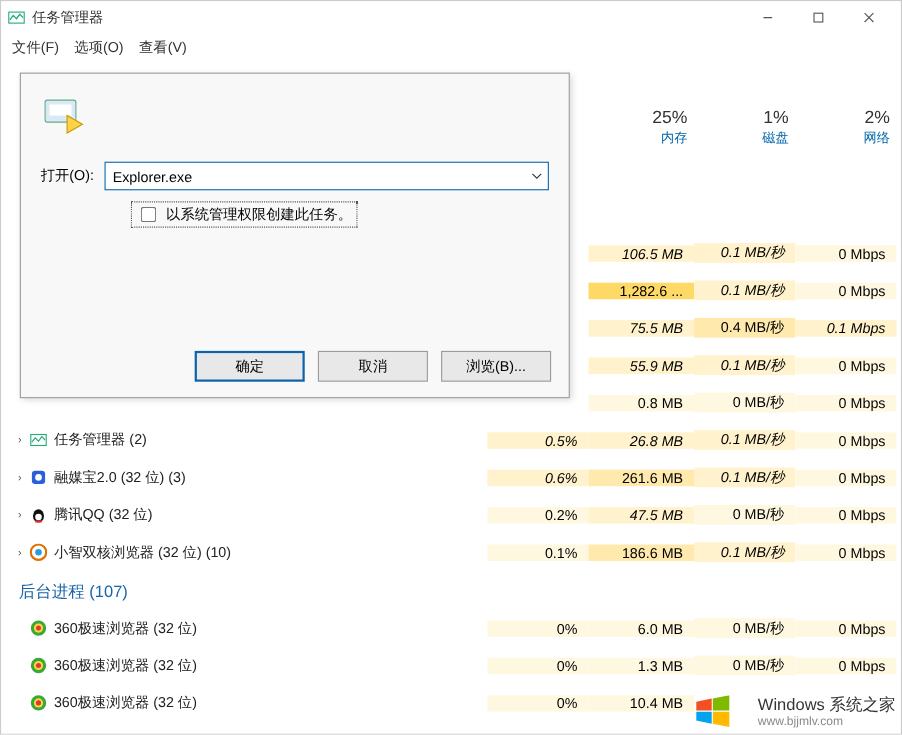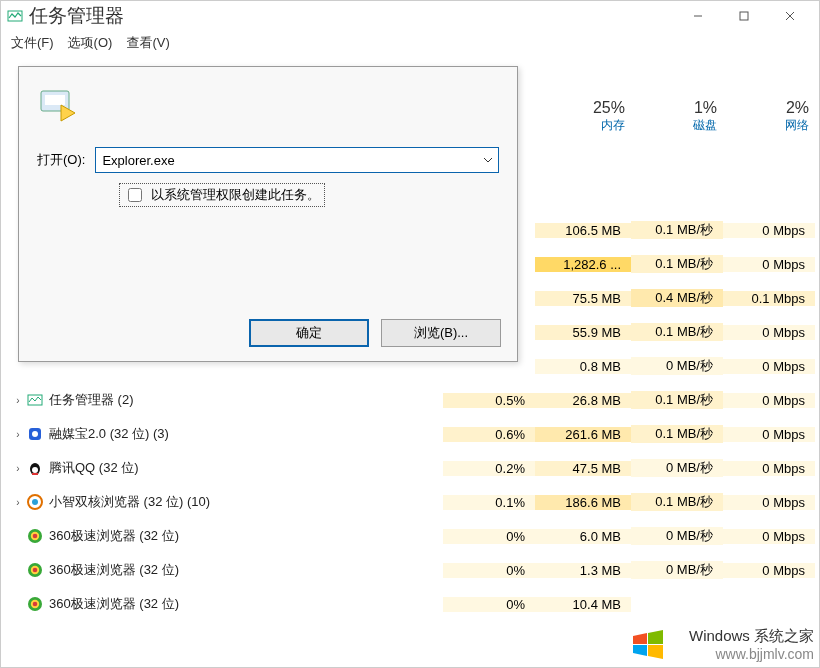--- a/index.html
+++ b/index.html
@@ -11,21 +11,21 @@
     color: #000;
     width: 820px;
     height: 668px;
     overflow: hidden;
     position: relative;
   }
   
   .tm-window { position: absolute; inset: 0; background: #fff; border: 1px solid #ccc; }
   .tm-titlebar { height: 30px; display: flex; align-items: center; padding: 0 6px; }
   .tm-titlebar .app-icon { width: 16px; height: 16px; margin-right: 6px; display:inline-flex; }
-  .tm-title { flex: 1; font-size: 19px; color: #333; }
+  .tm-title { flex: 1; font-size: 13px; color: #333; }
   .tm-ctrls { display: flex; }
   .tm-ctrl { width: 46px; height: 30px; display: flex; align-items: center; justify-content: center; color: #555; }
   .tm-ctrl svg { width: 10px; height: 10px; }
   .tm-menubar { height: 24px; display: flex; align-items: center; padding: 0 10px; gap: 14px; color: #333; font-size: 13px; }
   .tm-menuitem { cursor: default; }
   .tm-body { position: absolute; top: 56px; left: 0; right: 0; bottom: 0; }
   
   .tm-header { position: absolute; top: 36px; right: 0; height: 56px; display: flex; }
   .hcol { width: 92px; text-align: right; padding: 6px 10px 0 0; }
   .hcol.mem { width: 96px; }
@@ -33,21 +33,21 @@
   .hcol .lbl { font-size: 12px; color: #0066aa; } 
   .tm-table { position: absolute; top: 156px; left: 10px; right: 4px; }
   .tm-row { height: 34px; display: flex; align-items: center; }
   .tm-row .exp { width: 14px; text-align: center; color: #555; font-size: 10px; }
   .tm-row .ric { width: 20px; display:flex; align-items:center; justify-content:center; }
   .tm-row .proc-name { flex: 1; padding-left: 4px; font-size: 13px; color: #222; white-space: nowrap; overflow: hidden; }
   .tm-row .cell { width: 92px; text-align: right; padding-right: 10px; font-size: 13px; }
   .tm-row .cell.mem { width: 96px; }
   
   .heat0 { background: #fff8e1; }
-  .heat1 { background: #fff2cc; }
+  .heat1 { background: #fff2cc; font-style: italic; }
   .heat2 { background: #ffe9ad; }
   .heat3 { background: #ffd966; }
   .tm-section { font-size: 15px; color: #1a66a8; padding: 10px 0 6px 6px; }
   
   .dlg {
     position: absolute; left: 18px; top: 66px; width: 500px; height: 296px;
     background: #f8f8f8; border: 1px solid #9a9a9a; box-shadow: 2px 2px 6px rgba(0,0,0,0.15);
   }
   .dlg-title { height: 32px; display: flex; align-items: center; padding: 0 8px; background: #fff; border-bottom: 1px solid #e0e0e0; }
   .dlg-title .run-icon { width:16px; height:16px; margin-right:8px; }
@@ -58,27 +58,27 @@
   .dlg-big-icon { width:40px; height:40px; flex:none; }
   .dlg-msg { font-size: 13px; line-height: 1.7; color: #222; }
   .dlg-open-row { display:flex; align-items:center; gap:10px; margin-top: 24px; }
   .dlg-open-label { font-size:13px; }
   .dlg-combo { flex:1; display:flex; border: 1px solid #0a64ad; height: 26px; background:#fff; }
   .dlg-combo input { flex:1; border:0; outline:0; padding: 0 6px; font-size:13px; background:transparent; }
   .dlg-combo .arrow { width:20px; display:flex; align-items:center; justify-content:center; color:#333; }
   .dlg-chk-row { display:flex; align-items:center; gap:6px; margin: 10px 0 0 82px; font-size:13px; border: 1px dotted #555; padding: 1px 4px; width: fit-content; }
   .dlg-chk-row input { width:14px; height:14px; }
   .dlg-btns { position:absolute; bottom: 14px; right: 16px; display:flex; gap: 12px; }
-  .dlg-btn { width: 120px; height: 28px; border: 1px solid #9a9a9a; background: #e8e8e8; font-size:13px; display:flex; align-items:center; justify-content:center; }
+  .dlg-btn { width: 100px; height: 28px; border: 1px solid #9a9a9a; background: #e8e8e8; font-size:13px; display:flex; align-items:center; justify-content:center; }
   .dlg-btn.primary { border: 2px solid #0a64ad; background:#e8e8e8; }
   
   .wm { position:absolute; right: 6px; bottom: 6px; display:flex; align-items:center; gap:24px; font-size:13px; }
   .wm-logo { width:34px; height:30px; }
   .wm-text .l1 { font-size:15px; color:#333; }
-  .wm-text .l2 { font-size:14px; color:#888;text-align:right; }
+  .wm-text .l2 { font-size:11px; color:#888; }
 </style>
 </head>
 <body>
 
 <div class="tm-window">
   <div class="tm-titlebar">
     <span class="app-icon">
       <svg viewBox="0 0 16 16">
           <rect x="1" y="3" width="14" height="10" fill="#fff" stroke="#2a7"></rect>
           <polyline points="2,10 5,6 8,9 11,5 14,8" fill="none" stroke="#2a7" stroke-width="1.2"></polyline>
@@ -223,20 +223,21 @@
               <circle cx="8" cy="8" r="7" fill="none" stroke="#e07000" stroke-width="2"></circle>
               <circle cx="8" cy="8" r="3" fill="#2aa0d8"></circle>
             </svg>
           </span>
     <span class="proc-name">小智双核浏览器 (32 位) (10)</span>
     <span class="cell heat0">0.1%</span>
     <span class="cell mem heat2">186.6 MB</span>
     <span class="cell heat1">0.1 MB/秒</span>
     <span class="cell heat0">0 Mbps</span>
   </div>
+        <div class="tm-section">后台进程 (107)</div>
         <div class="tm-row">
     <span class="exp"></span>
     <span class="ric">
             <svg width="16" height="16" viewBox="0 0 16 16">
               <circle cx="8" cy="8" r="7" fill="#38a838"></circle>
               <circle cx="8" cy="8" r="4.2" fill="#ffd23f"></circle>
               <circle cx="8" cy="8" r="2.3" fill="#d83a3a"></circle>
             </svg>
           </span>
     <span class="proc-name">360极速浏览器 (32 位)</span>
@@ -301,20 +302,21 @@
         </span>
       </div>
     </div>
     <label class="dlg-chk-row">
       <input type="checkbox" style="">
       <span>以系统管理权限创建此任务。</span>
     </label>
   </div>
   <div class="dlg-btns">
     <div class="dlg-btn primary">确定</div>
+    <div class="dlg-btn">取消</div>
     <div class="dlg-btn">浏览(B)...</div>
   </div>
 </div>
 
 <div class="wm">
   <span class="wm-logo">
     <svg viewBox="0 0 34 30">
         <polygon points="2,6 16,3 16,14 2,14" fill="#f25022"></polygon>
         <polygon points="17,3 32,0 32,14 17,14" fill="#7fba00"></polygon>
         <polygon points="2,15 16,15 16,26 2,23" fill="#00a4ef"></polygon>

